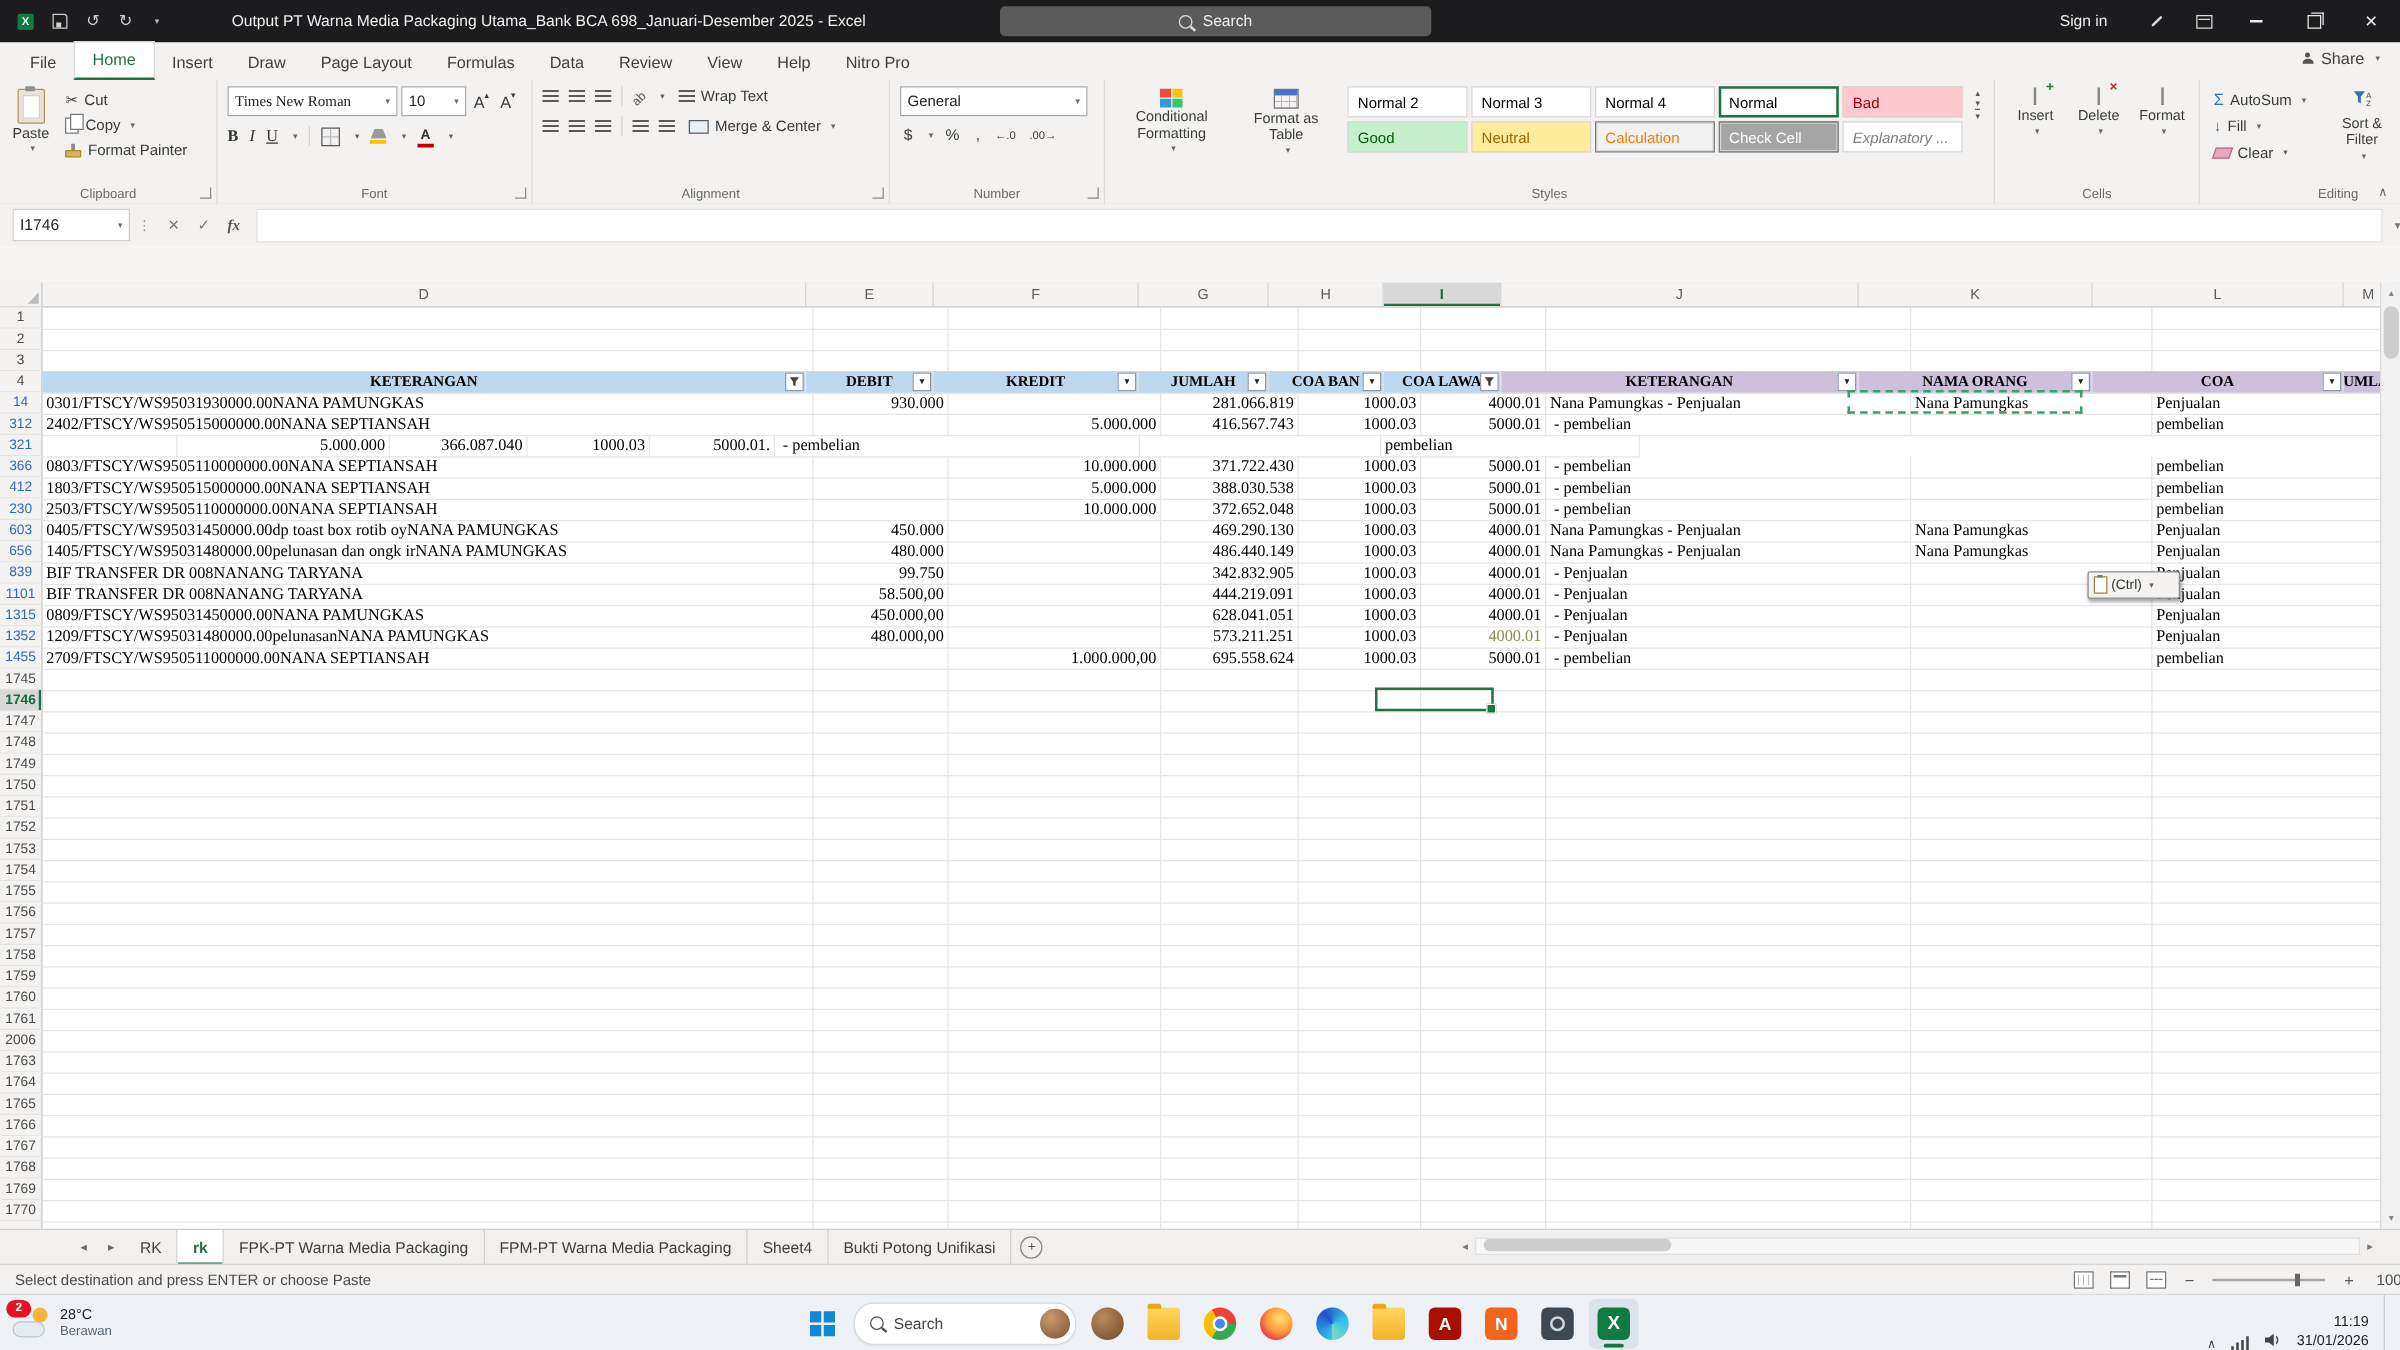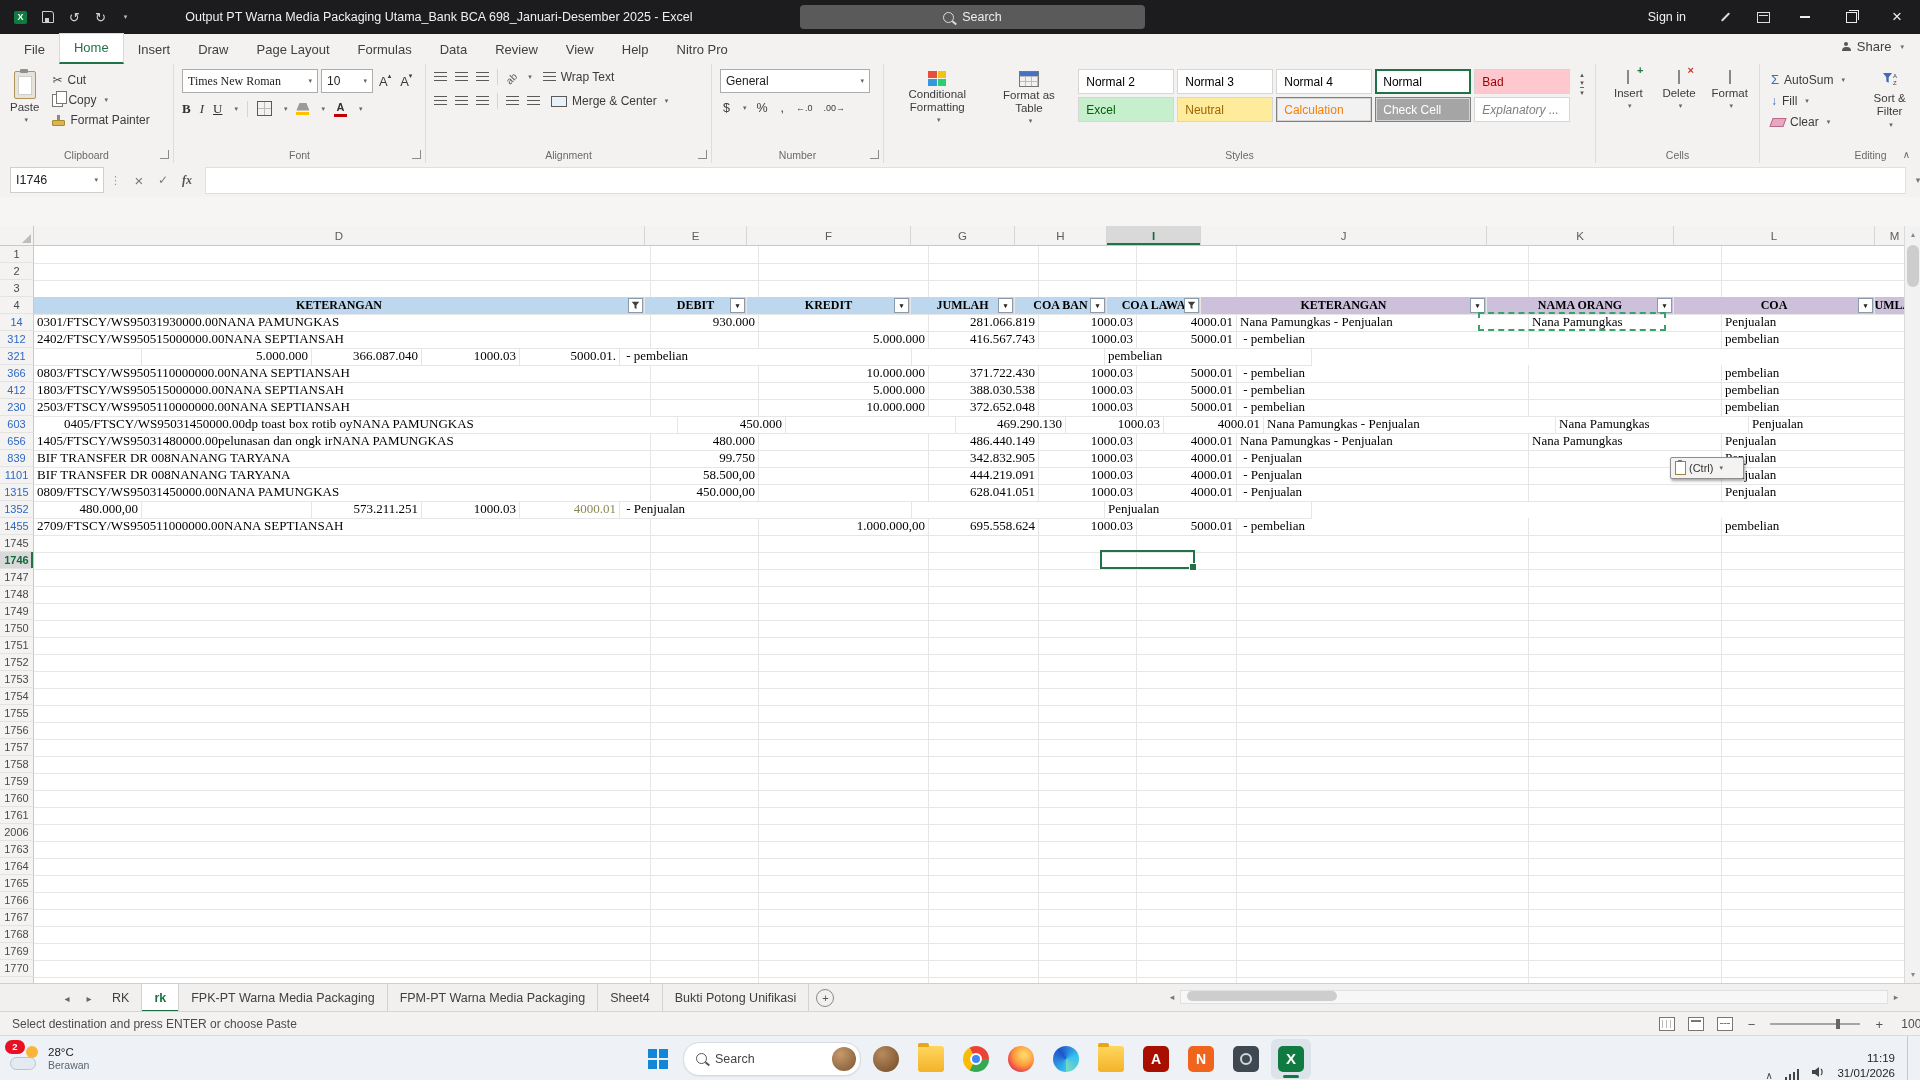--- a/index.html
+++ b/index.html
@@ -423,21 +423,21 @@
         <span class="fat-ic"></span>
         <span>Format as Table</span>
         <span class="dd"></span>
       </div>
       <div class="styles-gallery">
           <div class="style-chip" style="background: rgb(255, 255, 255); color: rgb(0, 0, 0);">Normal 2</div>
           <div class="style-chip" style="background: rgb(255, 255, 255); color: rgb(0, 0, 0);">Normal 3</div>
           <div class="style-chip" style="background: rgb(255, 255, 255); color: rgb(0, 0, 0);">Normal 4</div>
           <div class="style-chip selchip" style="background: rgb(255, 255, 255); color: rgb(0, 0, 0);">Normal</div>
           <div class="style-chip" style="background: rgb(255, 199, 206); color: rgb(156, 0, 6);">Bad</div>
-          <div class="style-chip" style="background: rgb(198, 239, 206); color: rgb(0, 97, 0);">Excel</div>
+          <div class="style-chip" style="background: rgb(198, 239, 206); color: rgb(0, 97, 0);">Good</div>
           <div class="style-chip" style="background: rgb(255, 235, 156); color: rgb(156, 101, 0);">Neutral</div>
           <div class="style-chip chipbordered" style="background: rgb(242, 242, 242); color: rgb(250, 125, 0);">Calculation</div>
           <div class="style-chip chipbordered" style="background: rgb(165, 165, 165); color: rgb(255, 255, 255);">Check Cell</div>
           <div class="style-chip" style="background: rgb(255, 255, 255); color: rgb(127, 127, 127); font-style: italic;">Explanatory ...</div>
         </div>
       <div class="gal-arrows">
         <span class="ar-up"></span>
         <span class="ar-dn"></span>
         <span class="gal-more ar-dn"></span>
       </div>
@@ -654,21 +654,21 @@
         <div class="gcell numcell" style="width: 163px;">10.000.000</div>
         <div class="gcell numcell" style="width: 103px;">372.652.048</div>
         <div class="gcell numcell" style="width: 91px;">1000.03</div>
         <div class="gcell numcell" style="width: 93px;">5000.01</div>
         <div class="gcell" style="width: 285px;"> - pembelian</div>
         <div class="gcell" style="width: 186px;"></div>
         <div class="gcell" style="width: 200px;">pembelian</div>
       </div>
       <div class="grow">
         <div class="row-hdr numblue">603</div>
-        <div class="gcell" style="width: 610px; margin-left: 27px;">0405/FTSCY/WS95031450000.00dp toast box rotib oyNANA PAMUNGKAS</div>
+        <div class="gcell" style="width: 610px;">0405/FTSCY/WS95031450000.00dp toast box rotib oyNANA PAMUNGKAS</div>
         <div class="gcell numcell" style="width: 101px;">450.000</div>
         <div class="gcell numcell" style="width: 163px;"></div>
         <div class="gcell numcell" style="width: 103px;">469.290.130</div>
         <div class="gcell numcell" style="width: 91px;">1000.03</div>
         <div class="gcell numcell" style="width: 93px;">4000.01</div>
         <div class="gcell" style="width: 285px;">Nana Pamungkas - Penjualan</div>
         <div class="gcell" style="width: 186px;">Nana Pamungkas</div>
         <div class="gcell" style="width: 200px;">Penjualan</div>
       </div>
       <div class="grow">
@@ -714,20 +714,21 @@
         <div class="gcell numcell" style="width: 163px;"></div>
         <div class="gcell numcell" style="width: 103px;">628.041.051</div>
         <div class="gcell numcell" style="width: 91px;">1000.03</div>
         <div class="gcell numcell" style="width: 93px;">4000.01</div>
         <div class="gcell" style="width: 285px;"> - Penjualan</div>
         <div class="gcell" style="width: 186px;"></div>
         <div class="gcell" style="width: 200px;">Penjualan</div>
       </div>
       <div class="grow">
         <div class="row-hdr numblue">1352</div>
+        <div class="gcell" style="width: 610px;">1209/FTSCY/WS95031480000.00pelunasanNANA PAMUNGKAS</div>
         <div class="gcell numcell" style="width: 101px;">480.000,00</div>
         <div class="gcell numcell" style="width: 163px;"></div>
         <div class="gcell numcell" style="width: 103px;">573.211.251</div>
         <div class="gcell numcell" style="width: 91px;">1000.03</div>
         <div class="gcell numcell" style="width: 93px; color: rgb(138, 138, 85);">4000.01</div>
         <div class="gcell" style="width: 285px;"> - Penjualan</div>
         <div class="gcell" style="width: 186px;"></div>
         <div class="gcell" style="width: 200px;">Penjualan</div>
       </div>
       <div class="grow">

